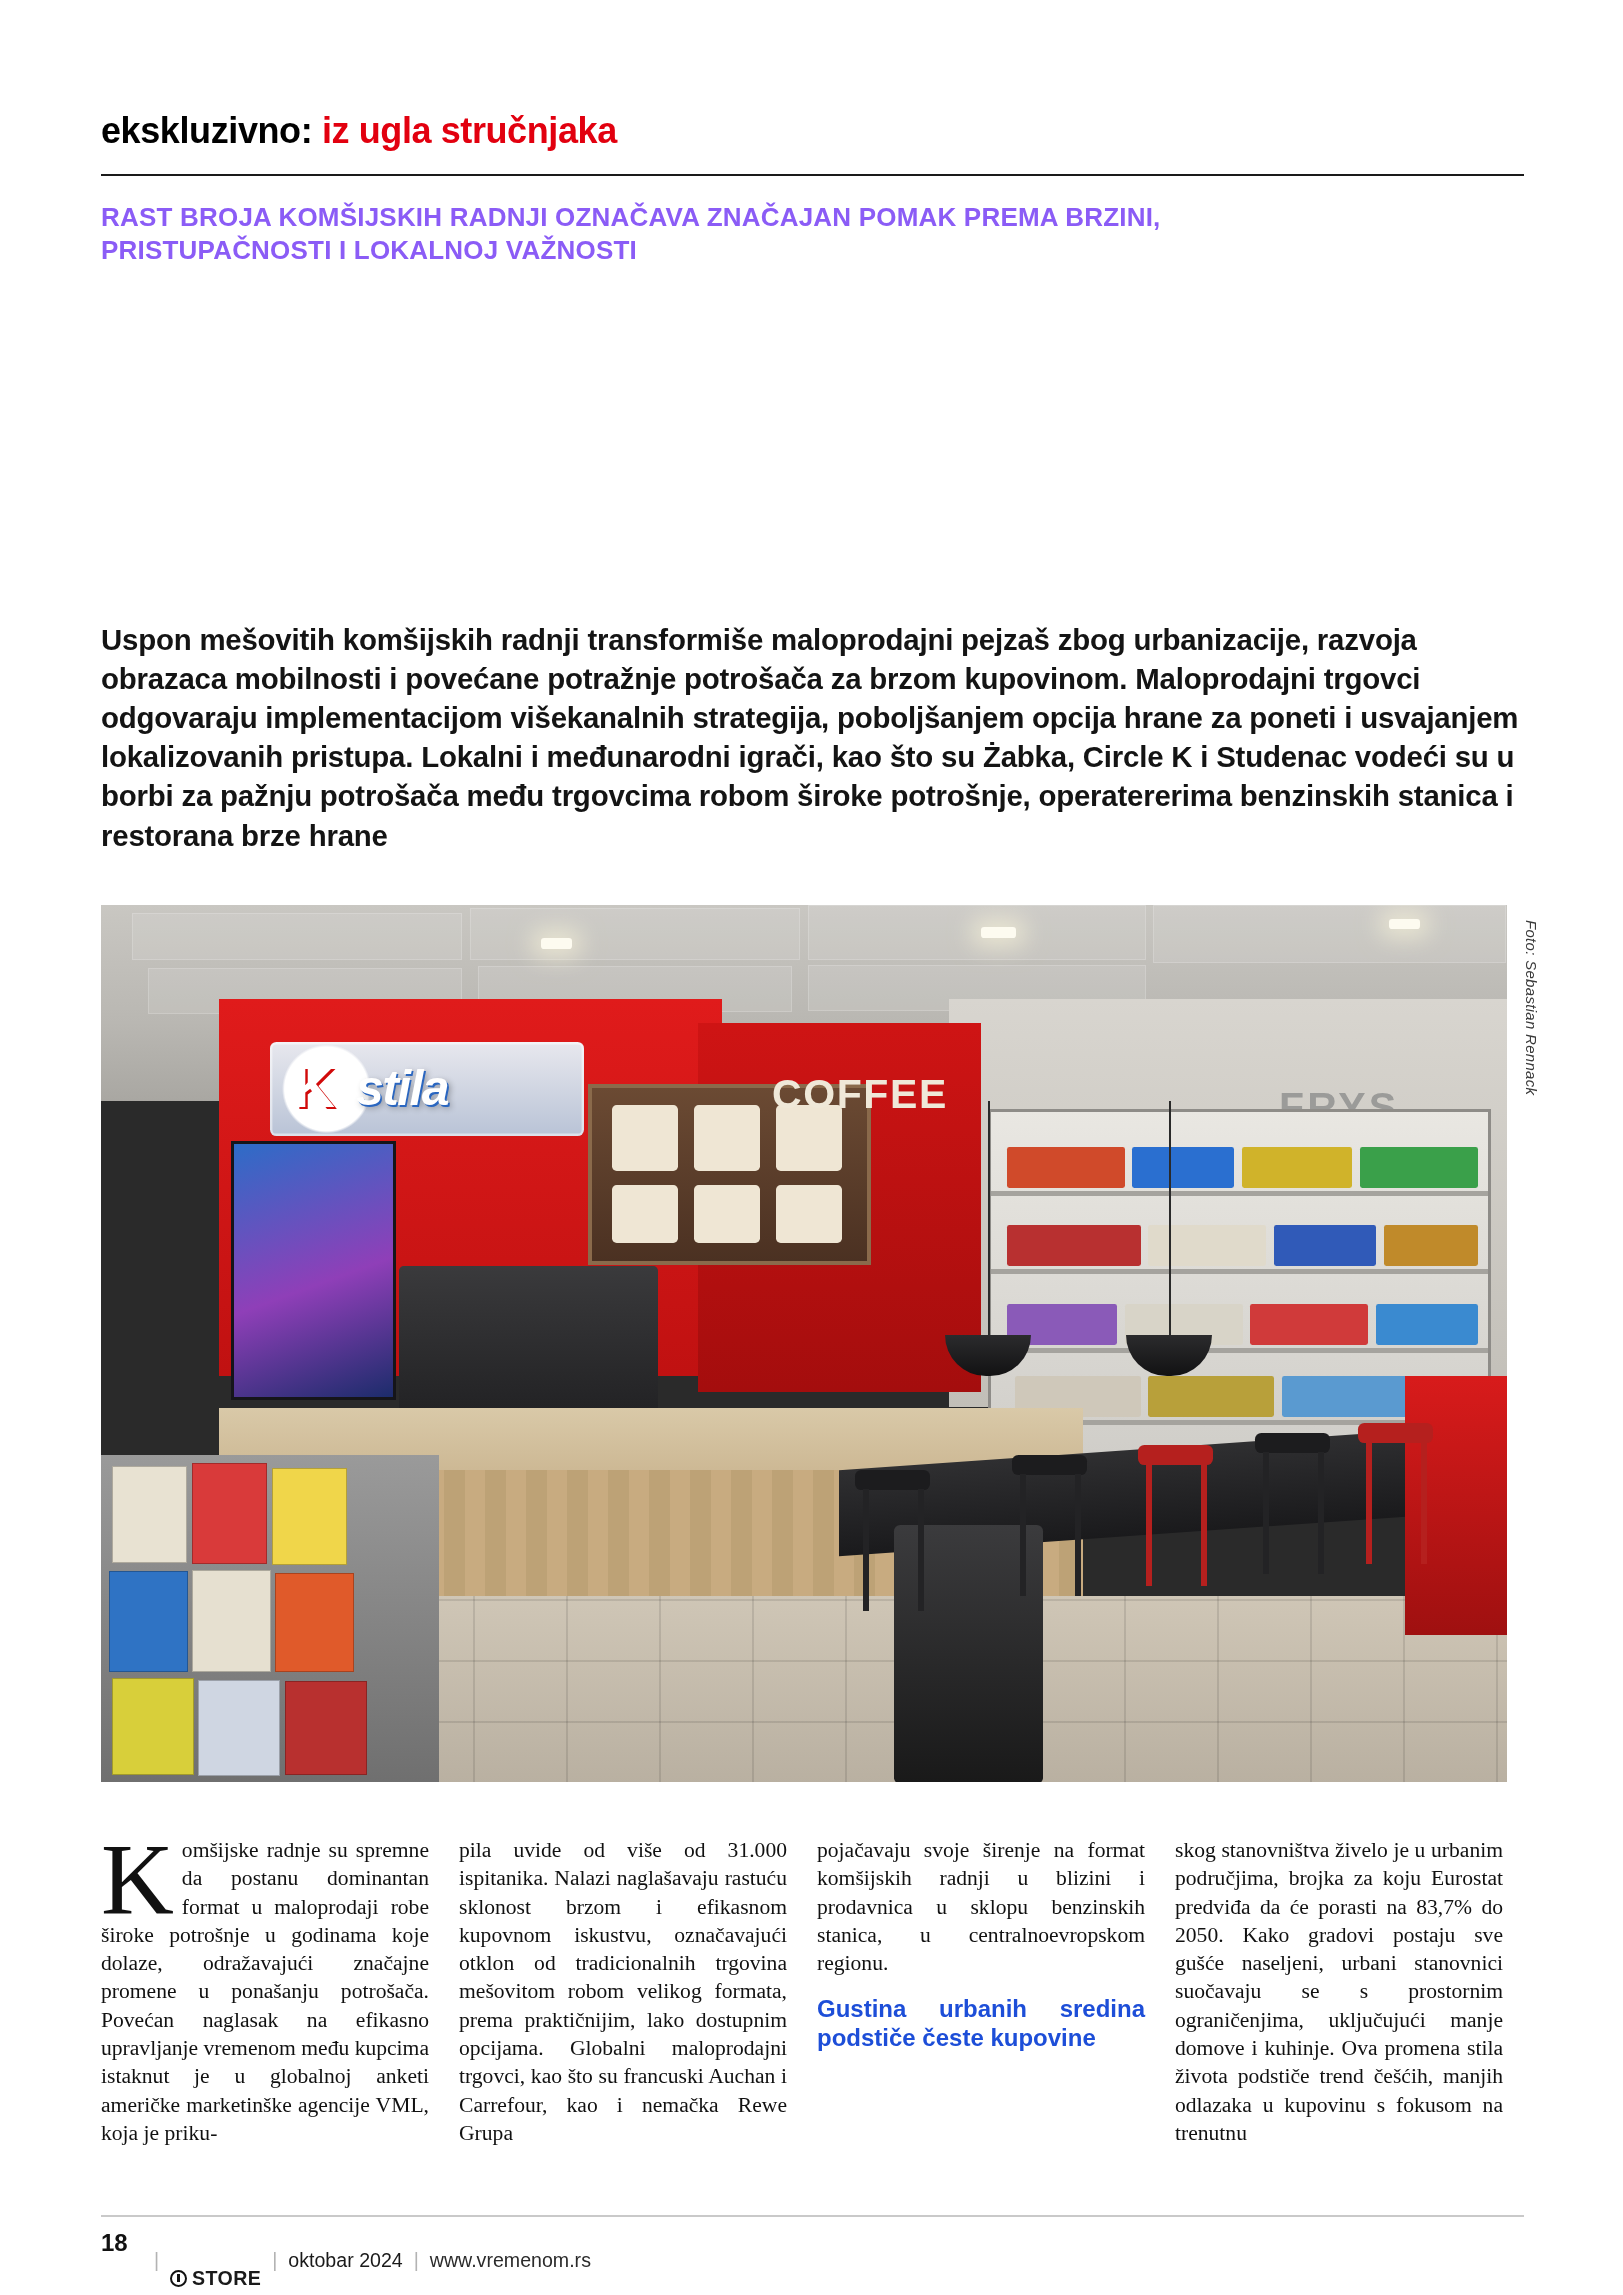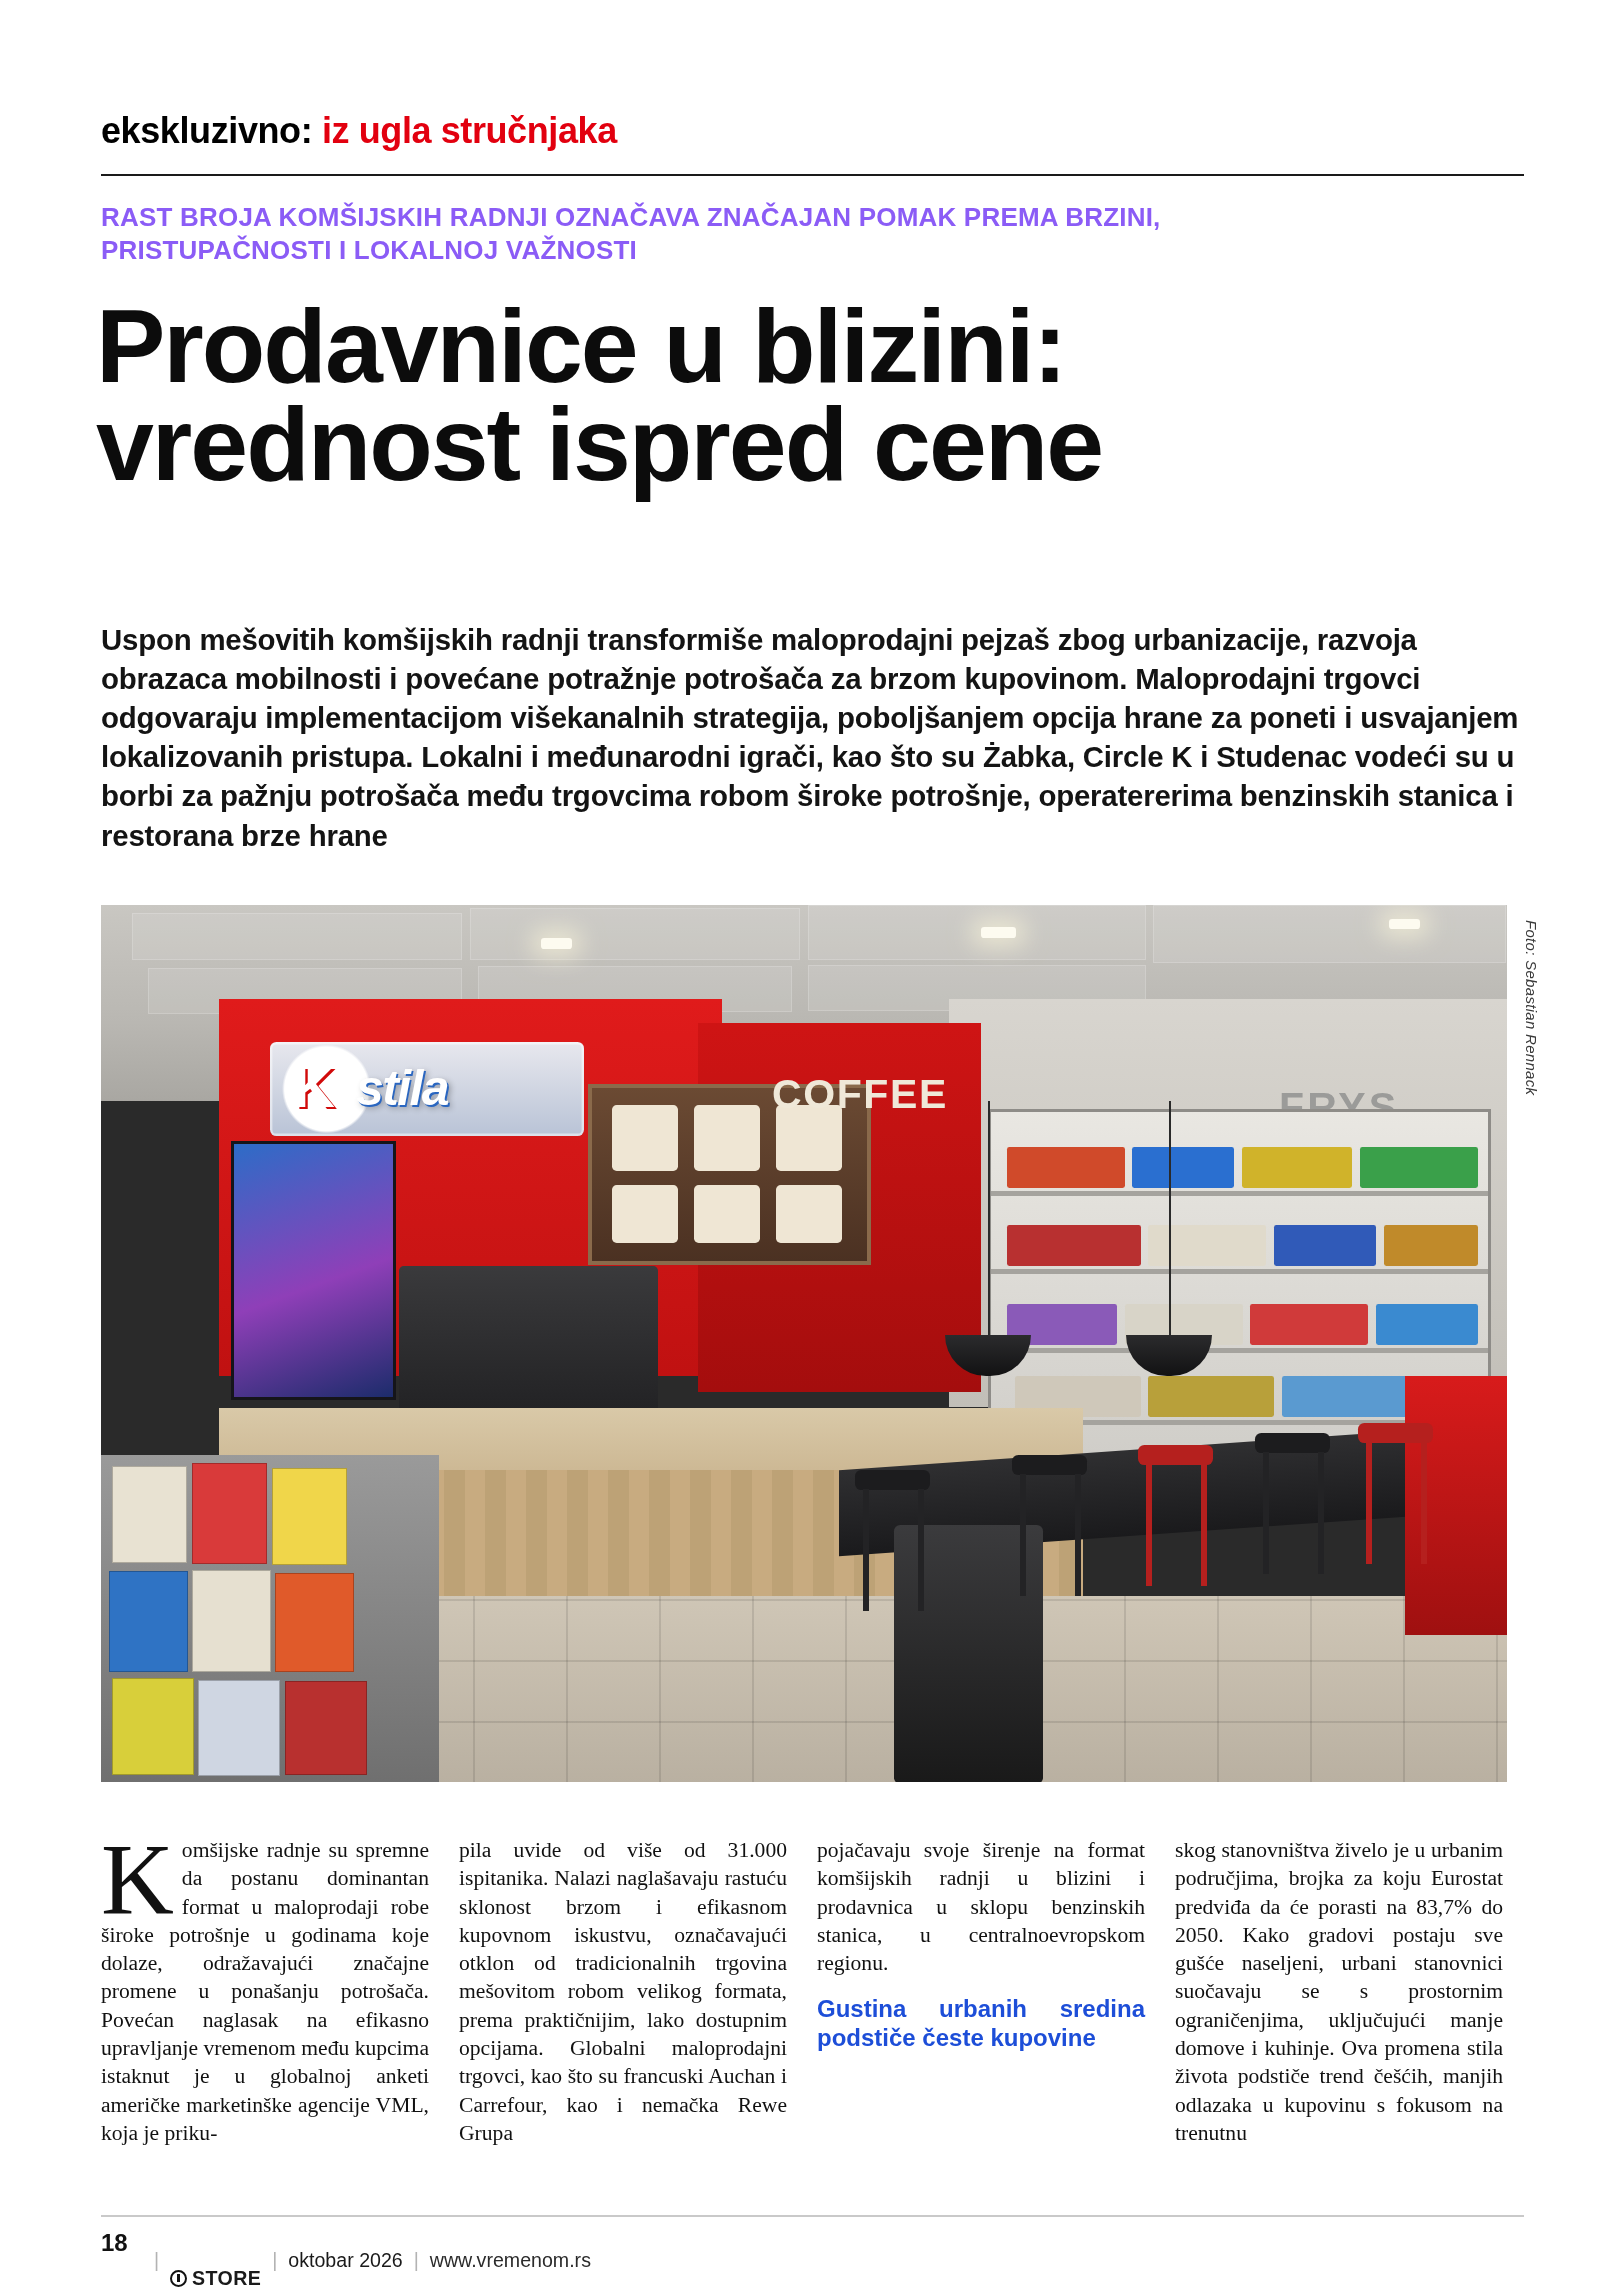--- a/index.html
+++ b/index.html
@@ -326,24 +326,20 @@
 <div class="page">
 
   <div class="kicker">
     <span class="black">ekskluzivno:</span>
     <span class="red">iz ugla stručnjaka</span>
   </div>
   <div class="rule-top"></div>
 
   <div class="overline">RAST BROJA KOMŠIJSKIH RADNJI OZNAČAVA ZNAČAJAN POMAK PREMA BRZINI, PRISTUPAČNOSTI I LOKALNOJ VAŽNOSTI</div>
 
-  <div class="headline">
-    <div>Prodavnice u blizini:</div>
-    <div>vrednost ispred cene</div>
-  </div>
 
   <div class="lead">Uspon mešovitih komšijskih radnji transformiše maloprodajni pejzaš zbog urbanizacije, razvoja obrazaca mobilnosti i povećane potražnje potrošača za brzom kupovinom. Maloprodajni trgovci odgovaraju implementacijom višekanalnih strategija, poboljšanjem opcija hrane za poneti i usvajanjem lokalizovanih pristupa. Lokalni i međunarodni igrači, kao što su Żabka, Circle K i Studenac vodeći su u borbi za pažnju potrošača među trgovcima robom široke potrošnje, operatererima benzinskih stanica i restorana brze hrane</div>
 
   <div class="photo-wrap">
     <div class="ph ceiling"></div>
     <div class="ceil-tile" style="left:31px;top:7.9px;width:330px;height:47px;"></div>
     <div class="ceil-tile" style="left:369px;top:3.1px;width:330px;height:52px;"></div>
     <div class="ceil-tile" style="left:707px;top:0px;width:338px;height:55px;"></div>
     <div class="ceil-tile" style="left:1052px;top:0px;width:353px;height:58px;"></div>
     <div class="ceil-tile" style="left:47px;top:63px;width:314px;height:46px;"></div>
@@ -469,19 +465,19 @@
 
   <div class="footer-rule"></div>
   <div class="folio">18</div>
   <div class="footer-meta">
     <span class="sep">|</span>
     <span class="brand">
       <span class="mark"></span>
       <span>STORE</span>
     </span>
     <span class="sep">|</span>
-    <span>oktobar 2026</span>
+    <span>oktobar 2024</span>
     <span class="sep">|</span>
     <span class="footer-url">www.vremenom.rs</span>
   </div>
 
 </div>
 
 
 </body></html>

